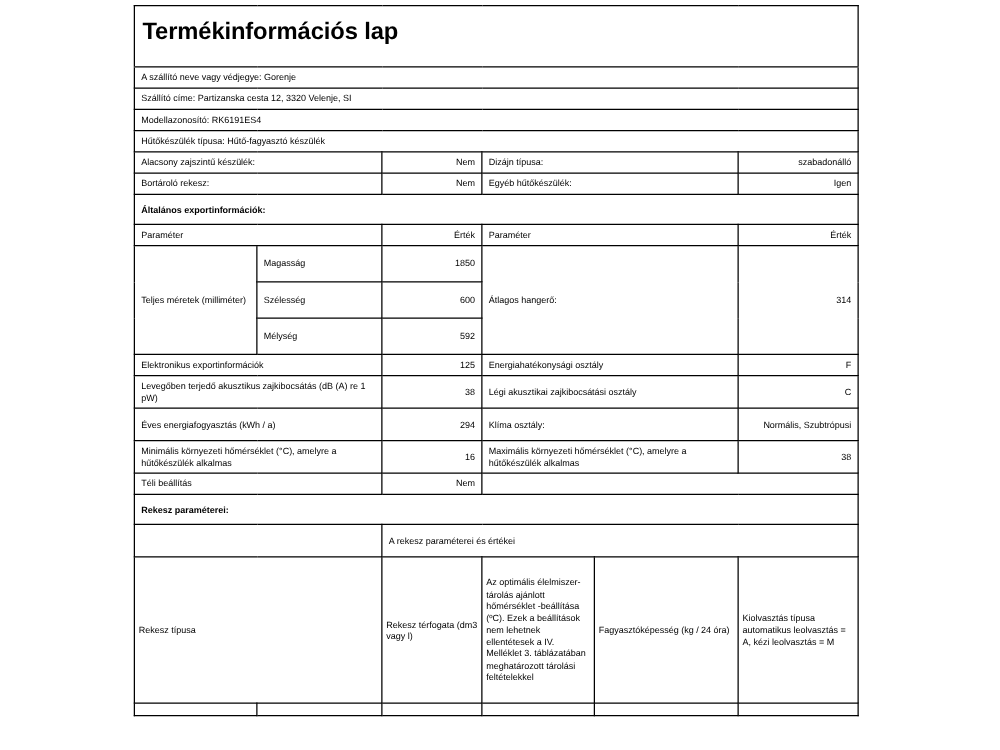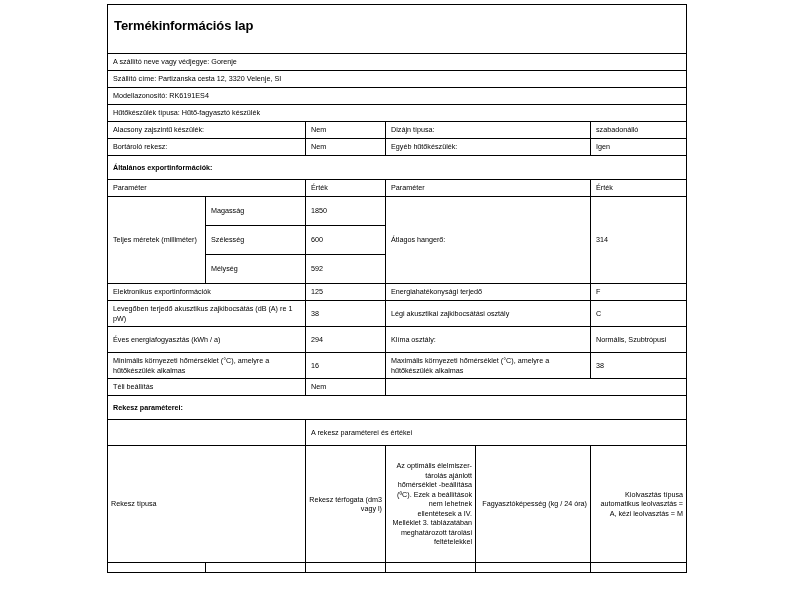--- a/index.html
+++ b/index.html
@@ -40,45 +40,45 @@
   }
 
   
   .title-cell {
     border: none !important;
     border-bottom: 1px solid #000 !important;
     padding: 4px 6px 10px 6px !important;
     height: 34px;
   }
   .title-text {
-    font-size: 13px;
+    font-size: 19px;
     font-weight: bold;
     letter-spacing: -0.1px;
     line-height: 1.1;
   }
 
   
   .kv-row { height: 17px; }
   .kv-label { font-weight: normal; }
   .kv-value { font-weight: normal; }
 
   .section-head {
     font-weight: bold;
     height: 17px;
   }
 
-  .ctr { text-align: left; }
+  .ctr { text-align: right; }
   .lft { text-align: left; }
 
   .row-2l { height: 26px; margin-left: 44px; }
 
   
   .cmp-head-span { text-align: left; height: 19px; }
   .cmp-colhead {
-    text-align: right;
+    text-align: left;
     vertical-align: middle;
     height: 108px;
     padding: 4px 3px !important;
   }
   .cmp-colhead.lead {
     text-align: left;
     vertical-align: middle;
   }
   .blank-cell { }
   .cut-row td { height: 9px; padding: 0 !important; }
@@ -170,21 +170,21 @@
         <td class="ctr">600</td>
       </tr>
       <tr>
         <td class="lft" style="height:22px">Mélység</td>
         <td class="ctr">592</td>
       </tr>
 
       <tr class="kv-row">
         <td colspan="2" class="lft">Elektronikus exportinformációk</td>
         <td class="ctr">125</td>
-        <td colspan="2" class="lft">Energiahatékonysági terjedő</td>
+        <td colspan="2" class="lft">Energiahatékonysági osztály</td>
         <td class="ctr">F</td>
       </tr>
 
       <tr class="row-2l">
         <td colspan="2" class="lft">Levegőben terjedő akusztikus zajkibocsátás (dB (A) re 1 pW)</td>
         <td class="ctr">38</td>
         <td colspan="2" class="lft">Légi akusztikai zajkibocsátási osztály</td>
         <td class="ctr">C</td>
       </tr>
 

